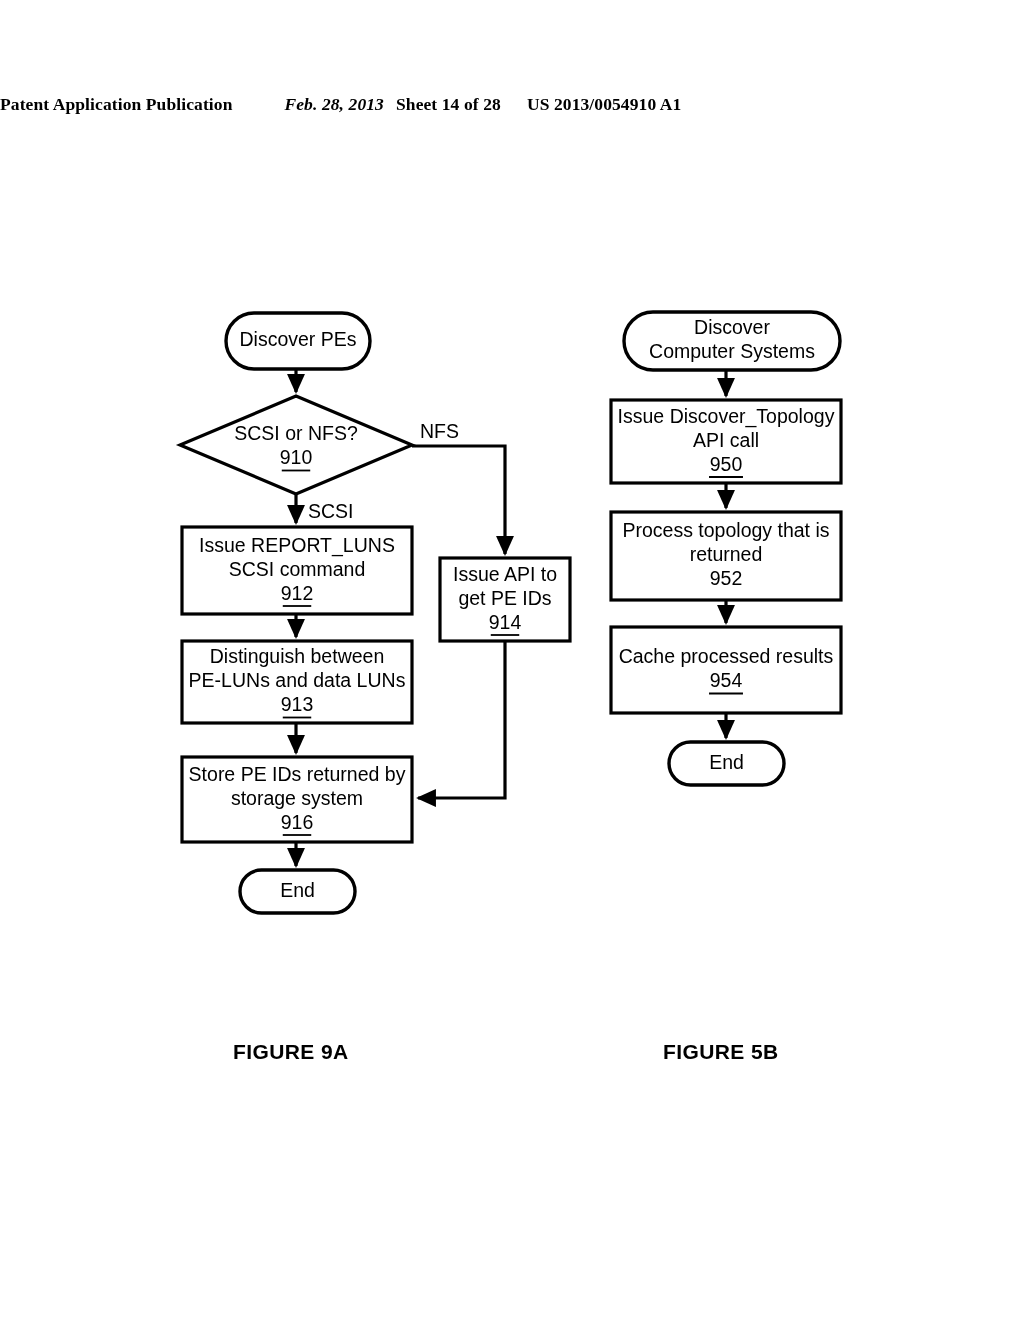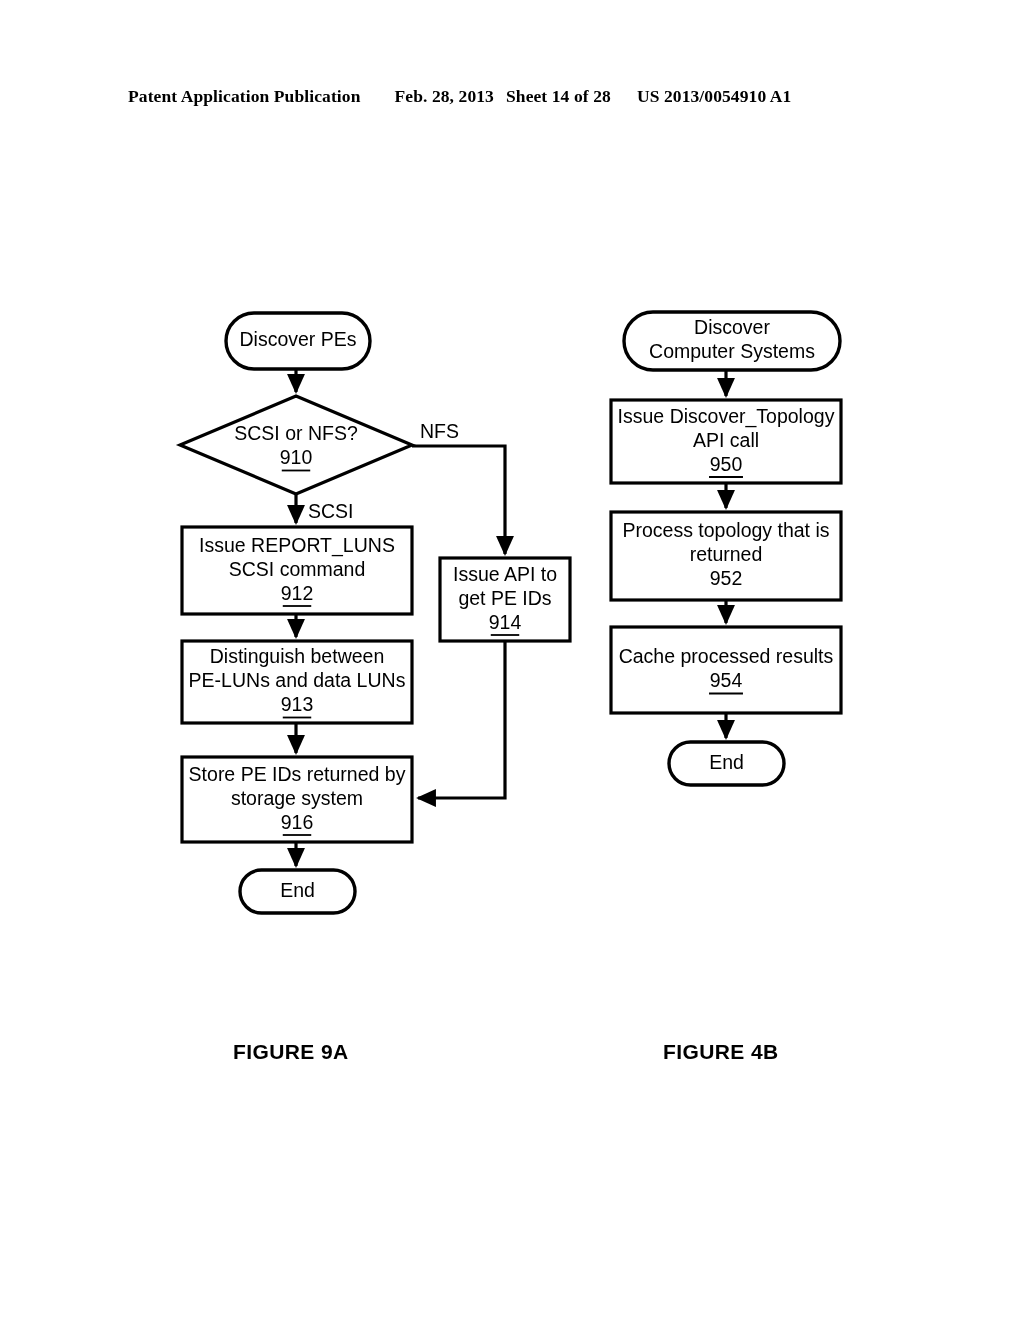--- a/index.html
+++ b/index.html
@@ -31,26 +31,25 @@
     width: 1024px;
     height: 26px;
     font-family: "Liberation Serif", serif;
     font-weight: bold;
     font-size: 17.5px;
     letter-spacing: 0.1px;
     white-space: nowrap;
     display: flex;
     align-items: baseline;
     justify-content: flex-start;
-    padding-left: 128px;
     box-sizing: border-box;
   }
   .pub-header .seg-title { }
-  .pub-header .seg-date  { margin-left: 34px; }
-  .pub-header .seg-sheet { margin-left: 12px; }
+  .pub-header .seg-date  { margin-left: 52px; font-style: italic; }
+  .pub-header .seg-sheet { margin-left: 12px; margin-top: 8px; }
   .pub-header .seg-num   { margin-left: 26px; }
 
   
   .figure-canvas {
     position: absolute;
     top: 0;
     left: 0;
     width: 1024px;
     height: 1320px;
   }
@@ -215,15 +214,15 @@
             <g>
               <rect x="669" y="742" width="115" height="43" rx="21.5" ry="21.5" class="node-shape oval"></rect>
               <text x="726.5" y="763.5" class="node-text">End</text>
             </g>
           </g>
         </g>
     </svg>
   </div>
 
   <div class="fig-caption" id="caption-9a">FIGURE 9A</div>
-  <div class="fig-caption" id="caption-9b">FIGURE 4B</div>
+  <div class="fig-caption" id="caption-9b">FIGURE 5B</div>
 
 </div>
 
 </body></html>

